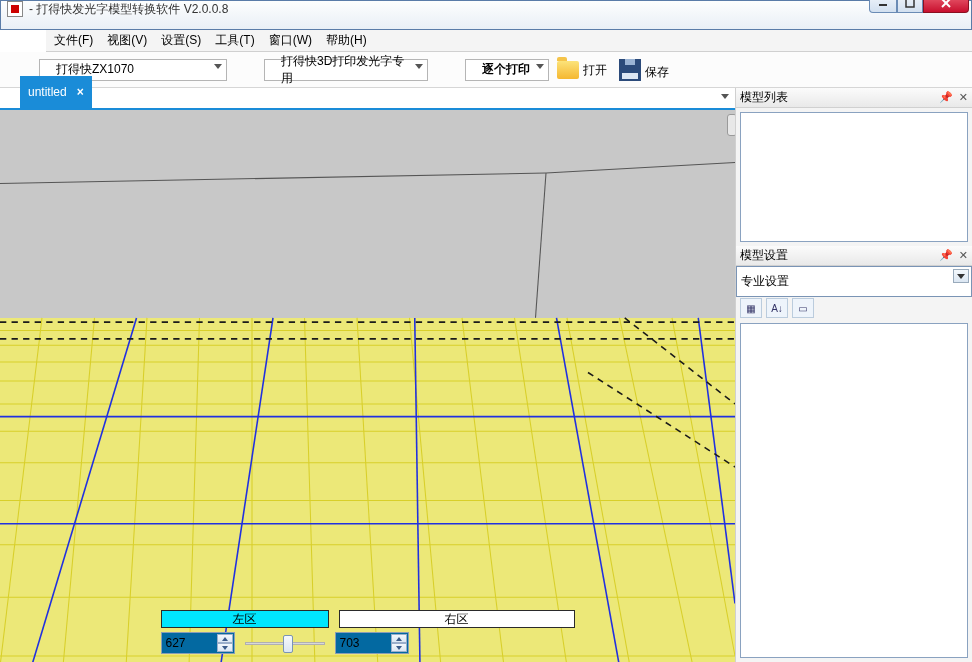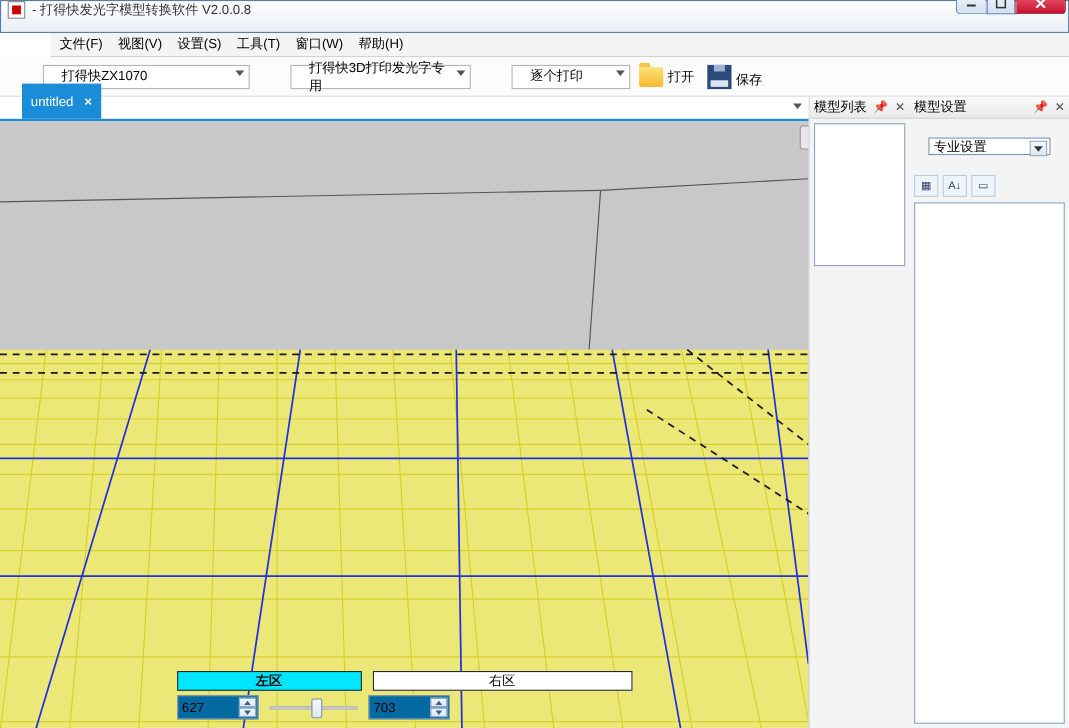--- a/index.html
+++ b/index.html
@@ -19,21 +19,21 @@
 
 .menubar { height: 22px; background: #f4f4f4; border-bottom: 1px solid #d0d0d0; display: flex; align-items: center; padding: 0 8px; gap: 14px; margin-left: 46px; }
 .menubar span { color: #000; }
 
 
 .toolbar { height: 36px; background: #fcfcfc; border-bottom: 1px solid #d6d6d6; display: flex; align-items: center; padding: 0 6px; gap: 4px; }
 .combo { height: 22px; border: 1px solid #b5b5b5; background: #fff; display: flex; align-items: center; padding: 0 16px; position: relative; margin-left: 33px; }
 .combo .arrow { position: absolute; right: 4px; top: 4px; width: 0; height: 0; border-left: 4px solid transparent; border-right: 4px solid transparent; border-top: 5px solid #555; }
 .combo.w1 { width: 188px; }
 .combo.w2 { width: 164px; }
-.combo.w3 { width: 108px; }
+.combo.w3 { width: 84px; font-weight: bold; }
 .tbtn { display: flex; align-items: flex-end; gap: 4px; padding: 2px 4px; }
 .folder-icon { width: 22px; height: 18px; background: linear-gradient(#fce37a,#f5b730); border-radius: 2px; position: relative; }
 .folder-icon::before { content: ""; position: absolute; left: 0; top: -4px; width: 10px; height: 4px; background: #f5c44a; border-radius: 2px 2px 0 0; }
 .disk-icon { width: 22px; height: 22px; background: #2b4a7a; position: relative; }
 .disk-icon::before { content: ""; position: absolute; left: 3px; bottom: 2px; width: 16px; height: 6px; background: #dce6f2; }
 .disk-icon::after { content: ""; position: absolute; left: 6px; top: 0; width: 10px; height: 6px; background: #9ab3d4; }
 
 
 .body { display: flex; height: calc(662px - 30px - 22px - 36px); }
 .main { flex: 1; display: flex; flex-direction: column; border-right: 1px solid #d0d0d0; position: relative; }
@@ -45,42 +45,42 @@
 .viewport { flex: 1; position: relative; background: #c8c8c8; overflow: hidden; }
 .viewport svg { position: absolute; inset: 0; }
 
 
 .vslider { position: absolute; right: -2px; top: 4px; width: 10px; height: 22px; background: #e8e8e8; border: 1px solid #9a9a9a; border-radius: 3px; }
 
 
 .bottom-controls { position: absolute; left: 50%; bottom: 8px; transform: translateX(-50%); display: flex; flex-direction: column; gap: 4px; }
 .zone-row { display: flex; gap: 10px; }
 .zone-btn { width: 168px; height: 18px; border: 1px solid #2a2a2a; display: flex; align-items: center; justify-content: center; }
-.zone-btn.left { background: #00e6ff; font-weight: bold; }
+.zone-btn.left { background: #00e6ff; }
 .zone-btn.right { background: #fff; }
 .num-row { display: flex; gap: 10px; align-items: center; }
 .spin { width: 74px; height: 22px; border: 1px solid #8a9db5; background: #0369a1; display: flex; align-items: center; padding-left: 4px; position: relative; }
 .spin .updn { position: absolute; right: 1px; top: 1px; width: 16px; height: 18px; display: flex; flex-direction: column; }
 .spin .updn div { flex:1; border: 1px solid #9aaecb; background: linear-gradient(#f3f7fc,#dbe7f4); display:flex; align-items:center; justify-content:center; }
 .spin .updn .u::after { content:""; border-left:3px solid transparent; border-right:3px solid transparent; border-bottom:4px solid #3a5a8a; }
 .spin .updn .d::after { content:""; border-left:3px solid transparent; border-right:3px solid transparent; border-top:4px solid #3a5a8a; }
 .hslider { width: 80px; height: 22px; position: relative; }
 .hslider .track { position: absolute; left: 0; right: 0; top: 10px; height: 3px; background: #d8d8d8; border: 1px solid #b0b0b0; }
 .hslider .thumb { position: absolute; top: 3px; left: 38px; width: 10px; height: 18px; background: linear-gradient(#f6f9fc,#dbe6f2); border: 1px solid #7a94b5; border-radius: 2px; }
 
 
-.right { width: 236px; background: #f4f4f4; display: flex; flex-direction: row; }
+.right { width: 236px; background: #f4f4f4; display: flex; flex-direction: column; }
 .panel { display: flex; flex-direction: column; }
 .panel-header { height: 20px; background: linear-gradient(#fbfbfb,#e9e9e9); border-bottom: 1px solid #d0d0d0; display: flex; align-items: center; padding: 0 4px; gap: 6px; }
 .panel-header .pin { margin-left: auto; font-size: 11px; color: #555; }
 .panel-header .xx { font-size: 11px; color: #555; }
 .panel-body { background: #fff; border: 1px solid #8aa2c0; margin: 4px; }
 .panel.top .panel-body { height: 130px; }
 .panel.bottom { flex: 1; }
-.propcombo { margin: 17px; height: 16px; border: 1px solid #7a94b5; background: #fff; display: flex; align-items: center; padding: 0 4px; position: relative; }
+.propcombo { margin: 0; height: 31px; border: 1px solid #7a94b5; background: #fff; display: flex; align-items: center; padding: 0 4px; position: relative; }
 .propcombo .arrow { position: absolute; right: 2px; top: 2px; width: 16px; height: 14px; border: 1px solid #9ab; background: linear-gradient(#f4f8fc,#dbe6f2); display:flex; align-items:center; justify-content:center; }
 .propcombo .arrow::after { content:""; border-left:4px solid transparent; border-right:4px solid transparent; border-top:5px solid #333; }
 .proptools { margin: 0 4px 4px 4px; height: 22px; display: flex; gap: 4px; align-items: center; }
 .pt { width: 22px; height: 20px; border: 1px solid #bcd; background: #eef4fb; display:flex; align-items:center; justify-content:center; font-size:10px; color:#336; }
 .panel.bottom .content { margin: 0 4px 4px 4px; flex:1; background:#fff; border:1px solid #8aa2c0; }
 </style>
 </head>
 <body>
 
 <div class="titlebar">

